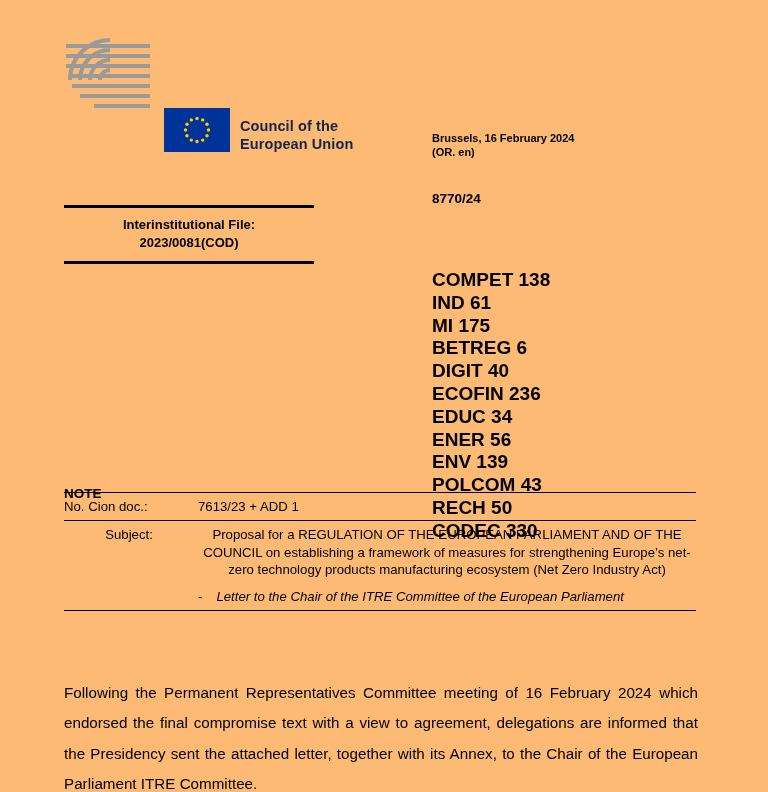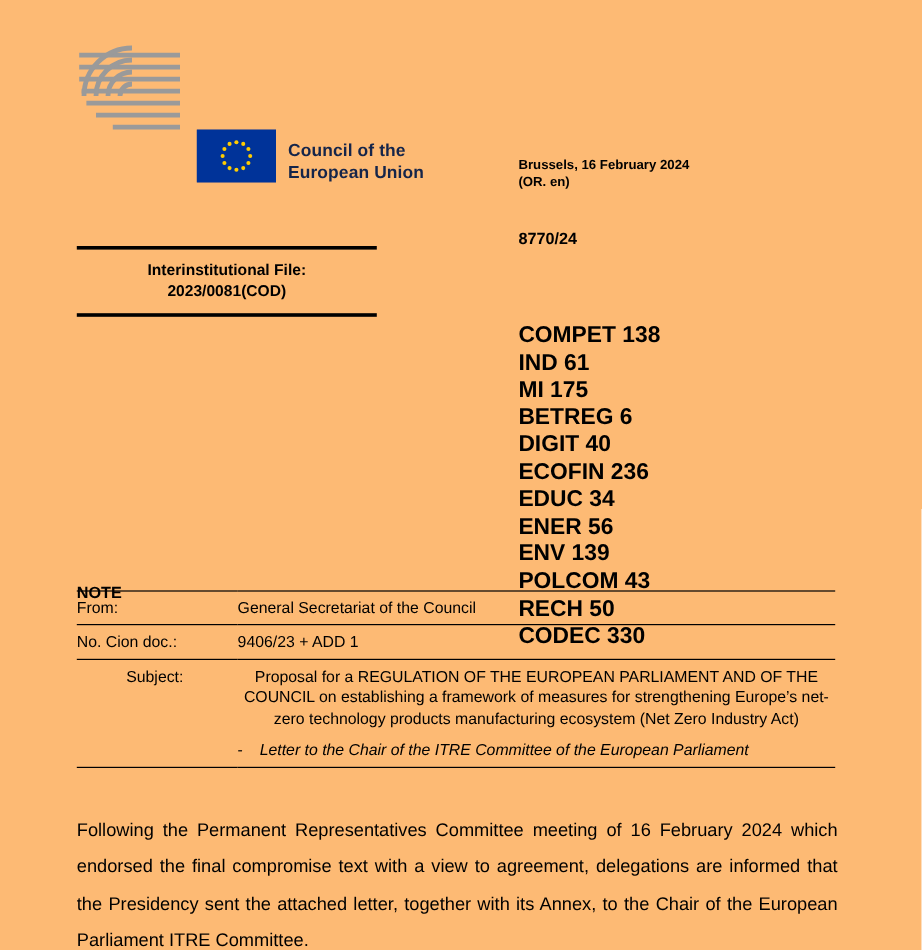--- a/index.html
+++ b/index.html
@@ -237,26 +237,22 @@
     <div>POLCOM 43</div>
     <div>RECH 50</div>
     <div>CODEC 330</div>
   </div>
 
   <div class="note-label">NOTE</div>
 
   <table class="note-table">
     <tbody>
       <tr>
-        <td class="key">From:</td>
-        <td class="val">General Secretariat of the Council</td>
-      </tr>
-      <tr>
         <td class="key">No. Cion doc.:</td>
-        <td class="val">9406/23 + ADD 1</td>
+        <td class="val">7613/23 + ADD 1</td>
       </tr>
       <tr>
         <td class="key">Subject:</td>
         <td class="val">
           <div>Proposal for a REGULATION OF THE EUROPEAN PARLIAMENT AND OF THE COUNCIL on establishing a framework of measures for strengthening Europe’s net-zero technology products manufacturing ecosystem (Net Zero Industry Act)</div>
           <div class="subject-sub">
             <span class="dash">-</span>
             <span>Letter to the Chair of the ITRE Committee of the European Parliament</span>
           </div>
         </td>

